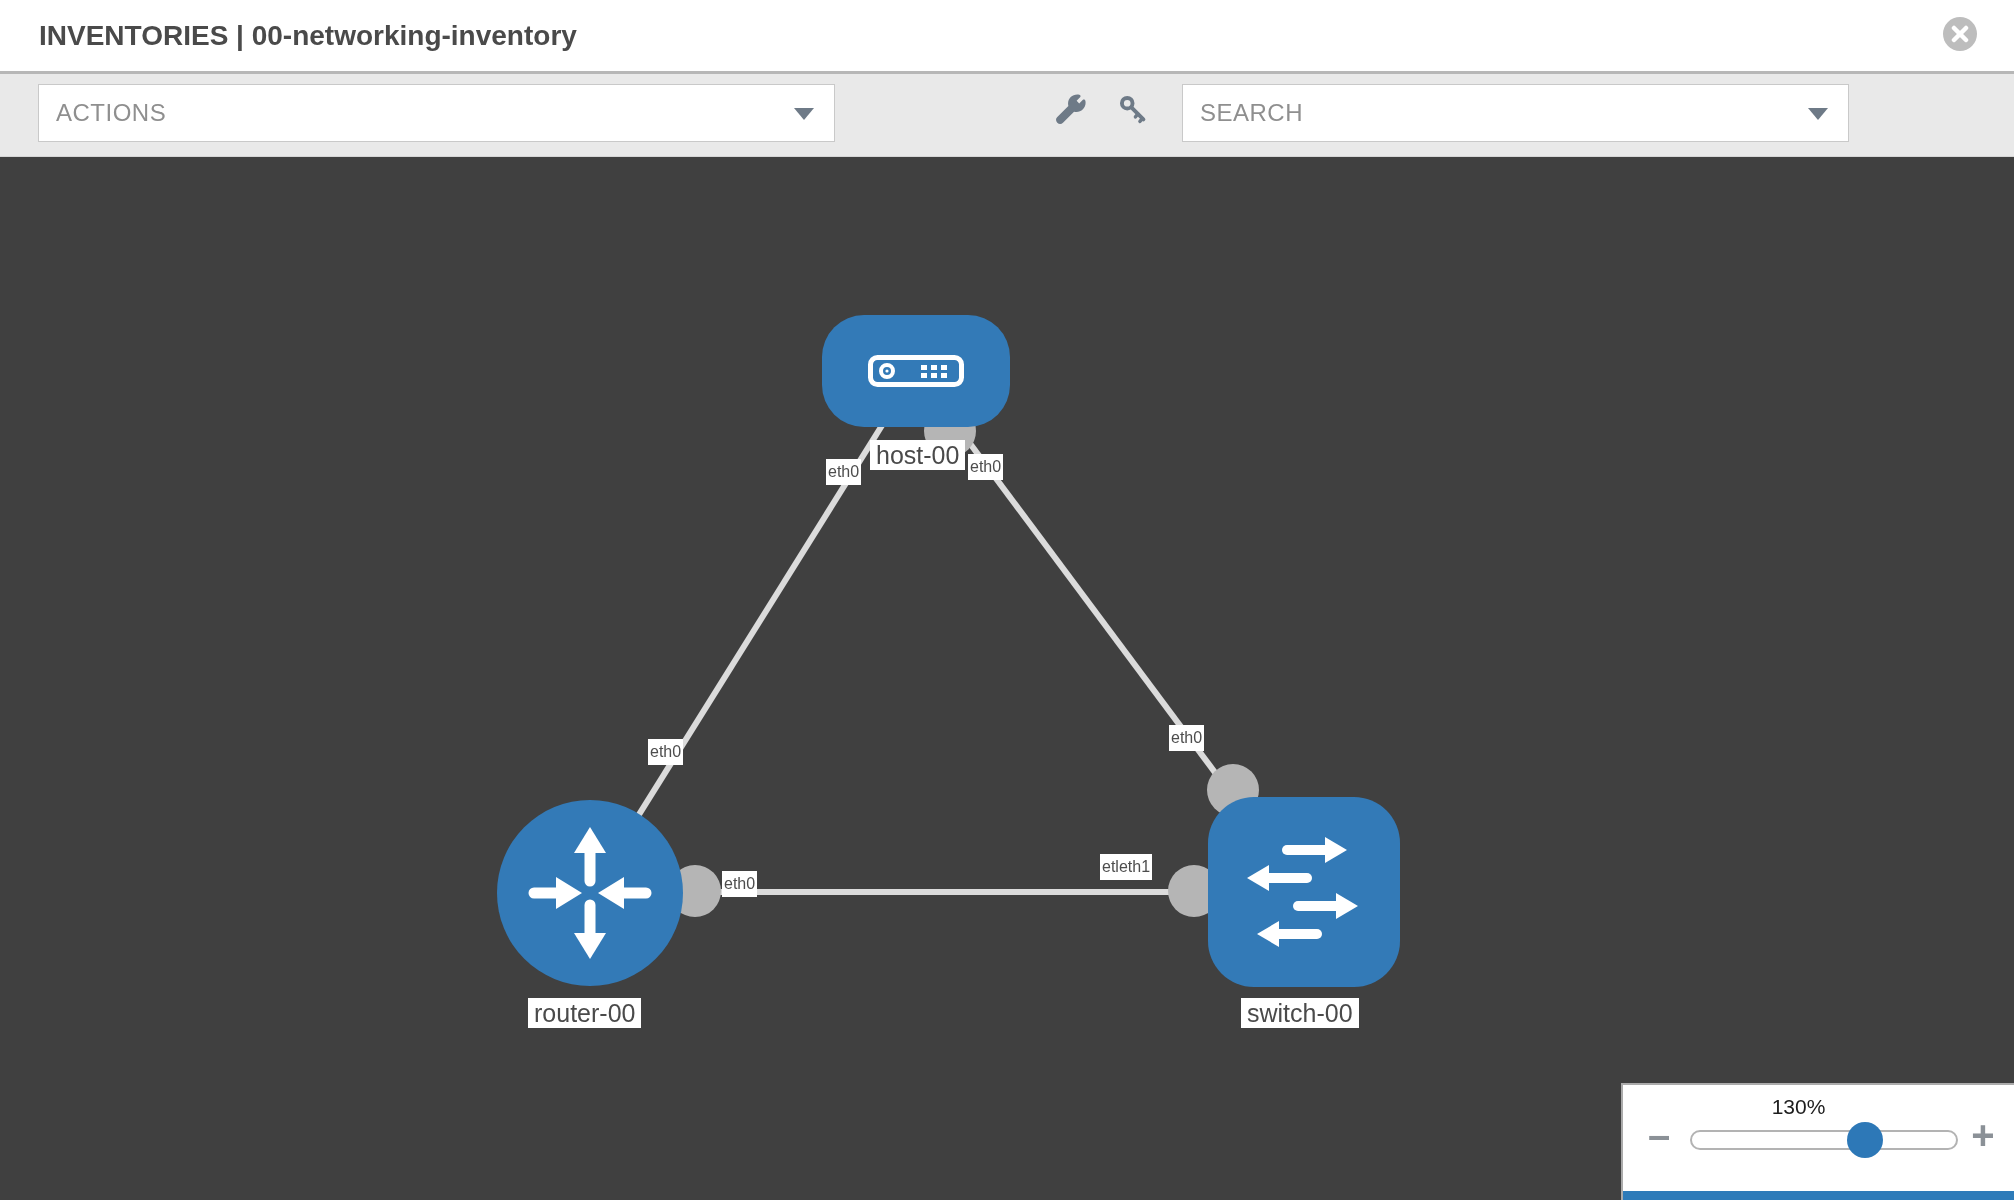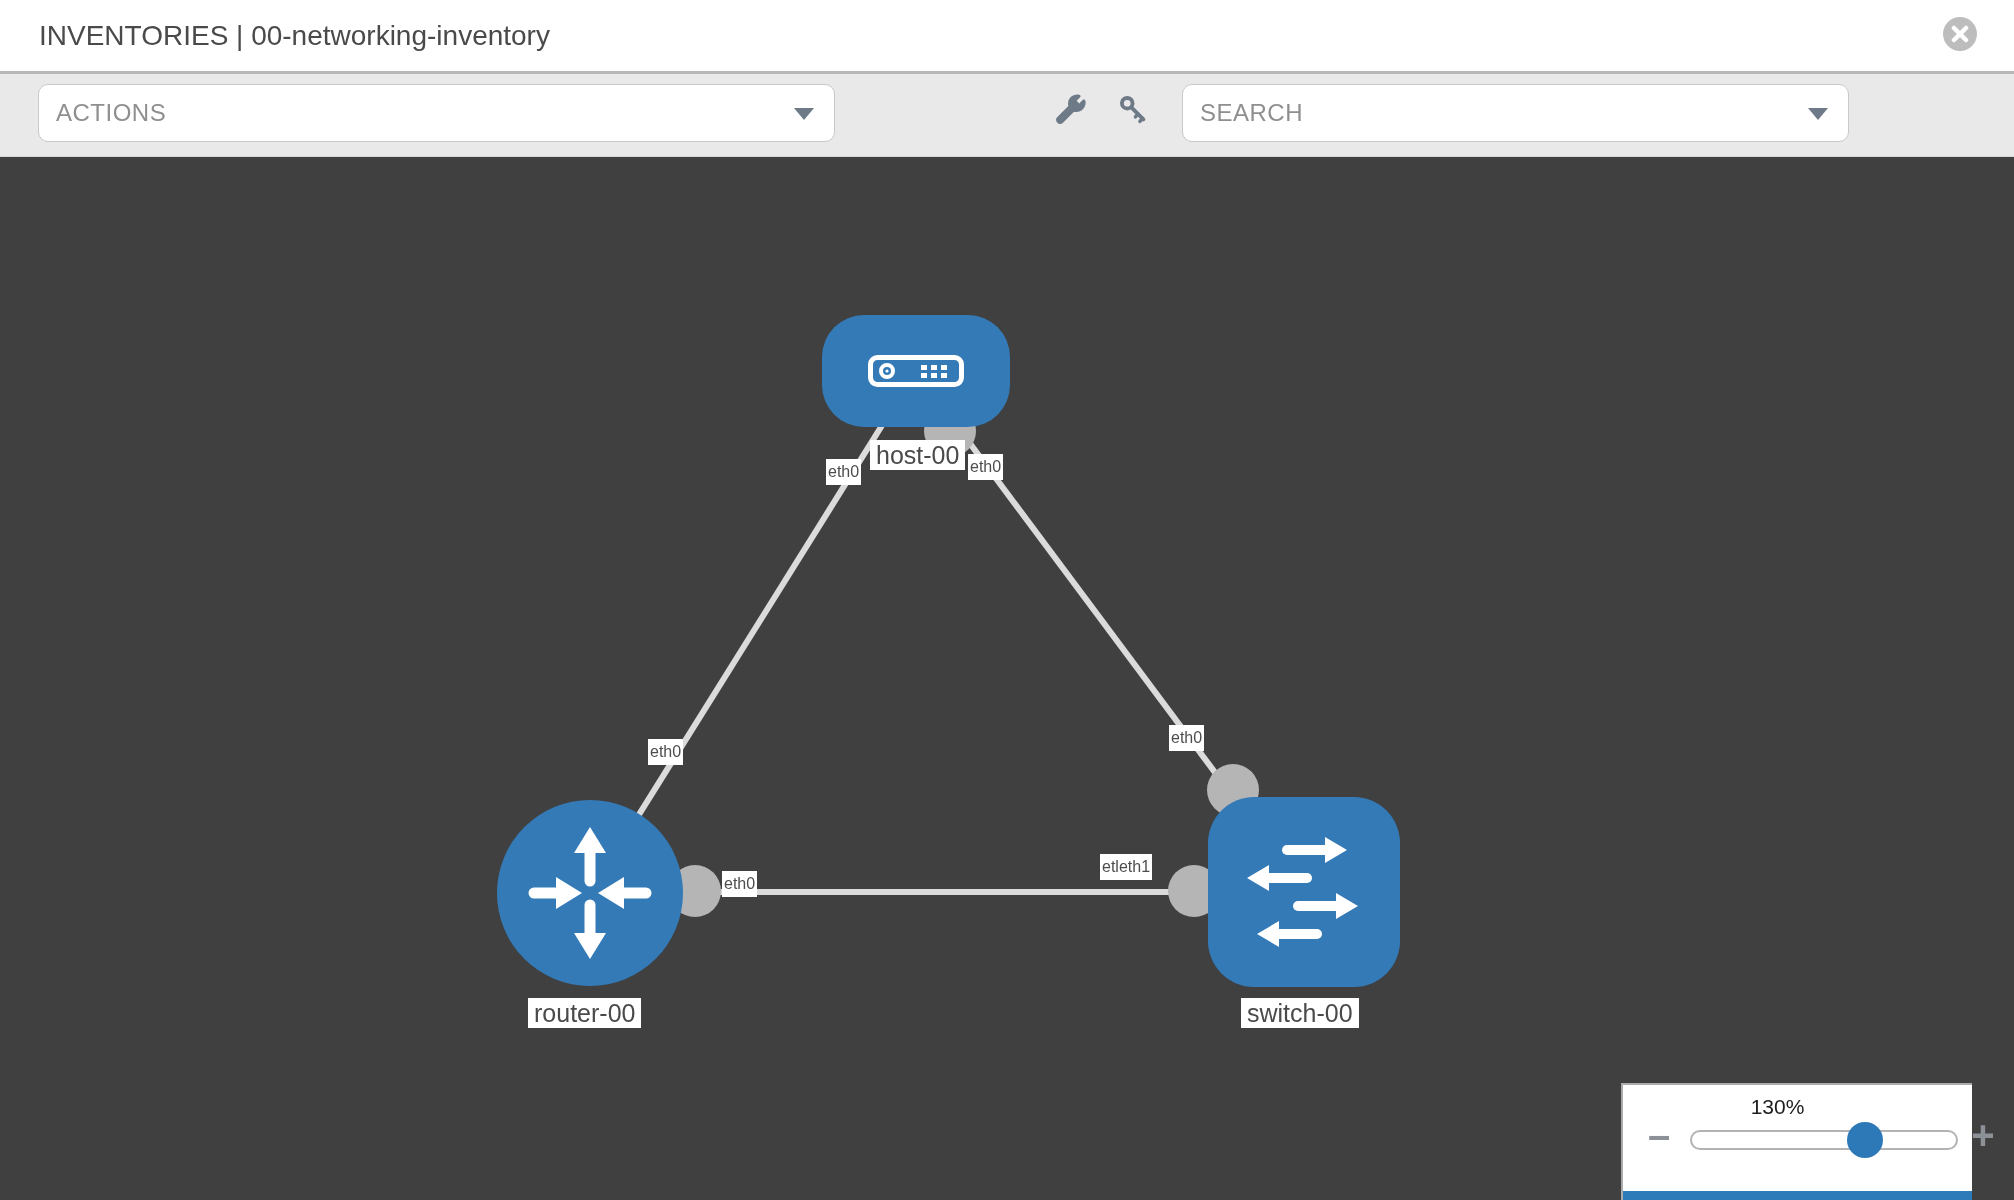--- a/index.html
+++ b/index.html
@@ -6,36 +6,36 @@
   html,body { margin:0; padding:0; }
   body {
     width:2014px; height:1200px; position:relative; overflow:hidden;
     font-family:"Liberation Sans", sans-serif; background:#ffffff;
   }
 
   
   .header { position:absolute; top:0; left:0; right:0; height:71px; background:#fff; }
   .page-title {
     position:absolute; left:39px; top:50%; transform:translateY(-50%);
-    font-size:28px; font-weight:normal; color:#4a4a4a; white-space:nowrap;
+    font-size:28px; font-weight:bold; color:#4a4a4a; white-space:nowrap;
   }
   .close-btn {
     position:absolute; left:1943px; top:17px; width:34px; height:34px;
     border-radius:50%; background:#bdbdbd; border:none; padding:0; cursor:pointer;
   }
   .close-btn svg { position:absolute; left:8px; top:8px; }
 
   
   .toolbar {
     position:absolute; top:71px; left:0; right:0; height:86px;
     background:#e9e9e9; border-top:3px solid #b7b7b7; border-bottom:1px solid #d6d6d6;
   }
   .select-box {
     position:absolute; top:10px; height:58px; background:#fff;
-    border:1px solid #c9c9c9; border-radius:10px; cursor:pointer;
+    border:1px solid #c9c9c9; border-radius:0; cursor:pointer;
   }
   .select-actions { left:38px;  width:797px; }
   .select-search  { left:1182px; width:667px; }
   .select-label {
     position:absolute; left:17px; top:50%; transform:translateY(-50%);
     font-size:24px; color:#8f8f8f; letter-spacing:0.5px;
   }
   .caret {
     position:absolute; right:20px; top:50%; margin-top:-5px;
     width:0; height:0; border-left:10px solid transparent;
@@ -72,21 +72,21 @@
   .chip-switch    { left:1241px; top:841px;text-align:right; }
   .chip-eth-hl    { left:826px;  top:302px; }
   .chip-eth-hr    { left:968px;  top:297px; }
   .chip-eth-rt    { left:648px;  top:582px; }
   .chip-eth-rr    { left:722px;  top:714px; }
   .chip-eth-sl    { left:1100px; top:697px; }
   .chip-eth-st    { left:1169px; top:568px; }
 
   
   .zoom-panel {
-    position:absolute; left:1621px; top:926px; width:351px; height:117px;
+    position:absolute; left:1621px; top:926px; width:393px; height:117px;
     background:#ffffff; border-left:2px solid #ababab; border-top:2px solid #ababab;
     z-index:4;
   }
   .zoom-level {
     position:absolute; left:0; right:40px; top:10px; text-align:center;
     font-size:21px; color:#1d1d1d;
   }
   .zoom-minus, .zoom-plus {
     position:absolute; top:30px; width:36px; height:40px; border:none; background:transparent;
     font-size:40px; font-weight:bold; color:#8b9197; line-height:40px; padding:0; cursor:pointer;

